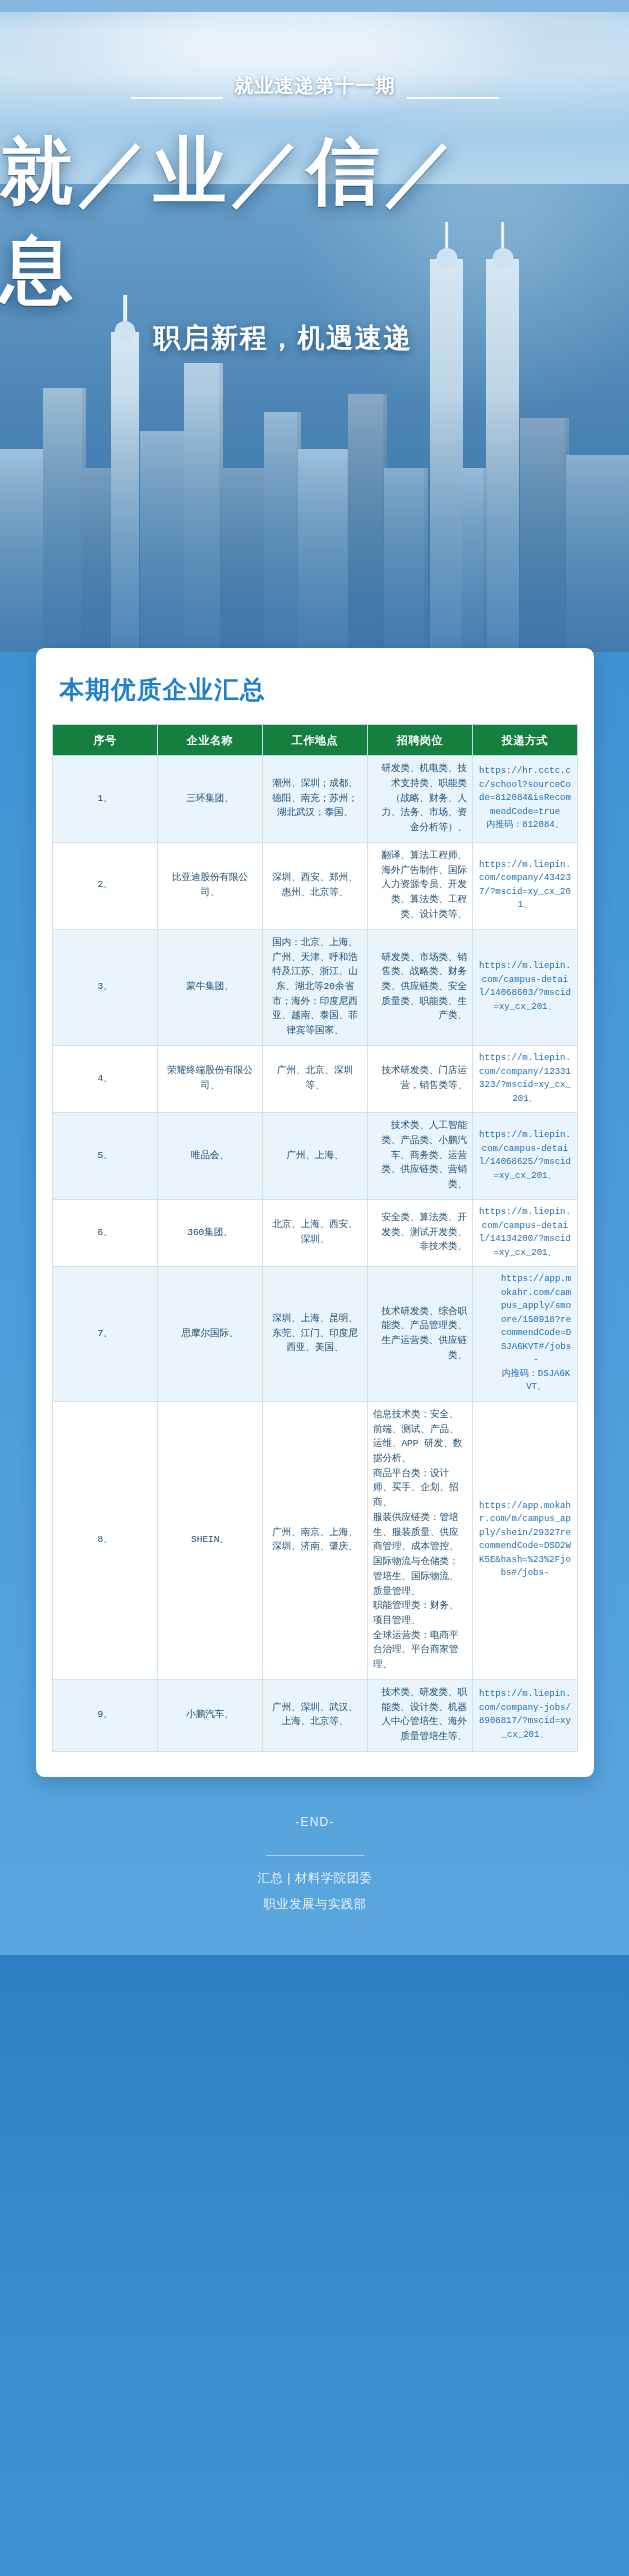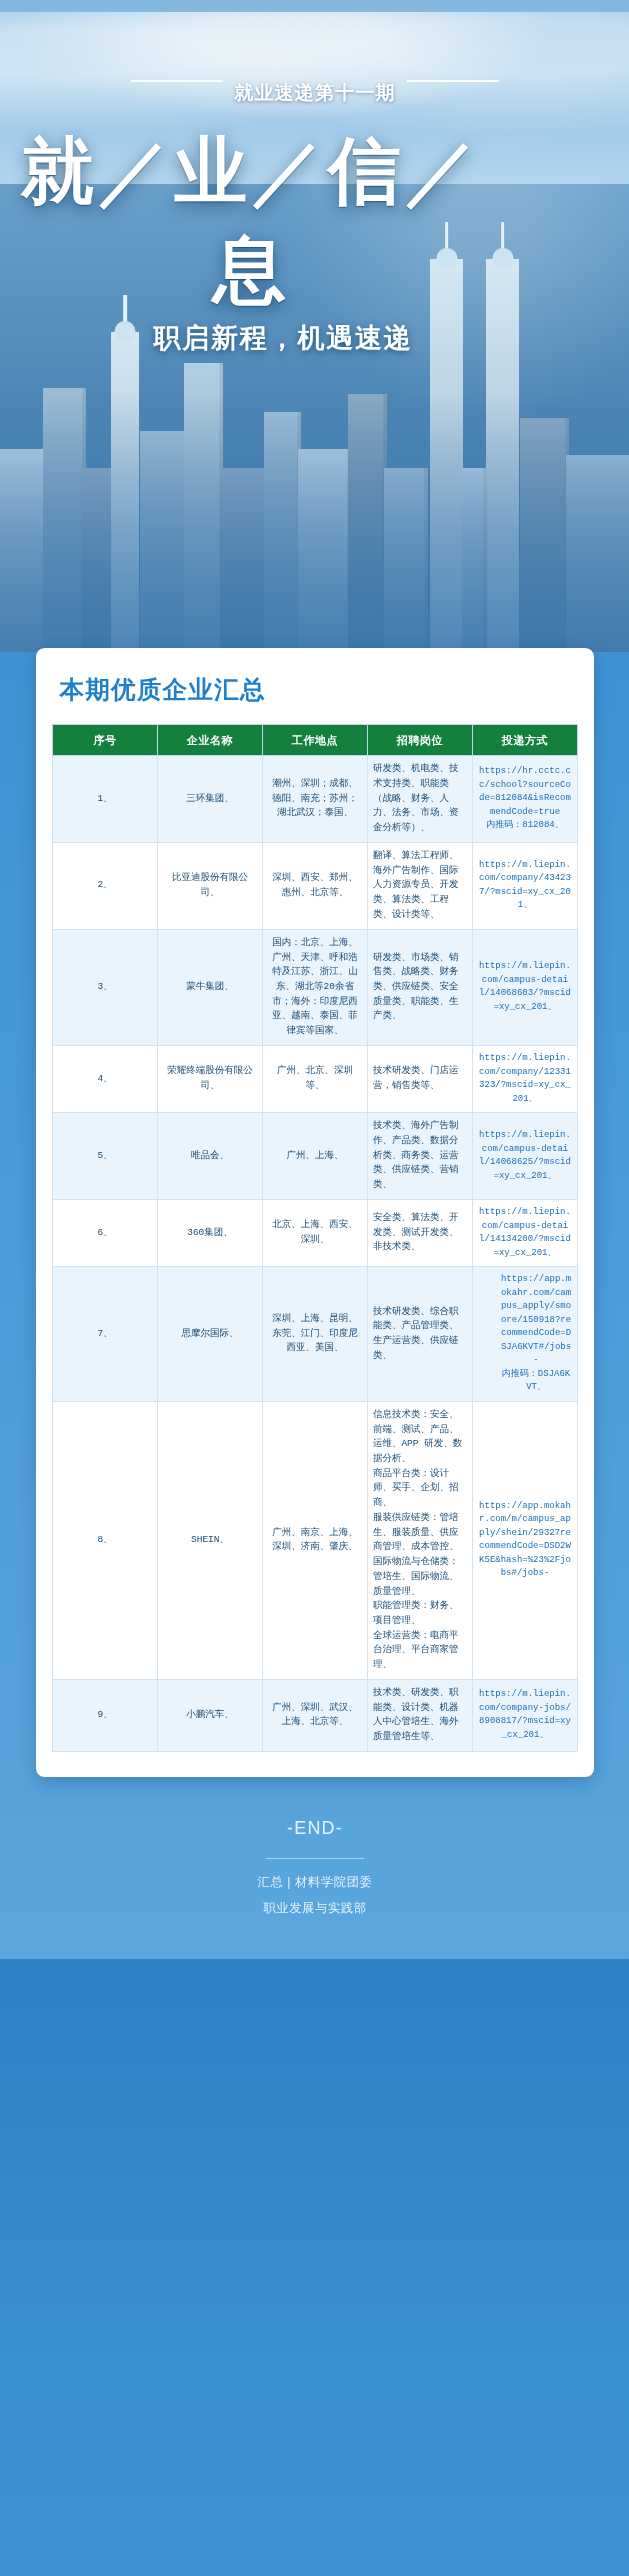--- a/index.html
+++ b/index.html
@@ -44,28 +44,28 @@
     width:3.7px;height:37px;background:#e7f1f7;}
   .tower:after{content:"";position:absolute;left:50%;top:-11px;transform:translateX(-50%);
     width:21px;height:21px;border-radius:50%;background:#cfe3ef;}
   .haze{position:absolute;left:0;bottom:0;width:630px;height:258px;
     background:linear-gradient(180deg, rgba(60,120,175,0) 0%, rgba(60,120,175,.45) 55%, rgba(60,120,175,.75) 100%);}
 
   .issue-bar{
     position:absolute; top:73px; left:0; width:630px; text-align:center; z-index:6;
   }
   .issue-bar .line{
-    display:inline-flex; align-items:flex-start; gap:11px;
+    display:inline-flex; align-items:flex-end; gap:11px;
     color:#ffffff; font-size:19px; font-weight:bold; letter-spacing:1.2px;
     text-shadow:0 1.2px 3.7px rgba(0,40,80,.45);
   }
   .issue-bar .dash{ display:inline-block; width:92px; height:1.8px; background:#ffffff; opacity:.95;}
 
   .hero-title{
-    position:absolute; top:123px; left:0; width:502px; text-align:center; z-index:6;
+    position:absolute; top:123px; left:0; width:502px; z-index:6;
     color:#ffffff; font-size:73px; font-weight:bold; letter-spacing:3.7px;
     text-shadow:0 3.7px 14.8px rgba(0,45,85,.55), 0 1.2px 1.2px rgba(0,40,80,.5);
   }
   .hero-sub{
     position:absolute; top:320px; left:0; width:566px; text-align:center; z-index:6;
     color:#ffffff; font-size:27px; font-weight:bold; letter-spacing:1.8px;
     text-shadow:0 1.8px 7.4px rgba(0,45,85,.6);
   }
 
   
@@ -97,30 +97,30 @@
     border:0.6px solid #cfe3f4; font-size:9.5px; line-height:1.55;
     padding:6.1px 4.9px; text-align:center; vertical-align:middle; color:#174a72;
     word-break:break-all;
   }
   tr.alt td{ background:#eaf4fc; }
   tr.plain td{ background:#ffffff; }
   td.link{ color:#1c6fb5; font-size:9px; line-height:1.5; }
   td.idx{ width:36px; }
   td.name{ width:73px; }
   td.loc{ width:74px; }
-  td.job{ width:141px; text-align:left; }
+  td.job{ width:141px; text-align:right; }
   td.apply{ width:154px; }
   td.jobleft{ text-align:left; }
 
   
   .footer{
     text-align:center; color:#eaf4ff; padding:33px 0 37px 0;
     font-size:12.3px; line-height:2.1; letter-spacing:0.6px;
   }
-  .footer .end{ font-size:18px; margin-bottom:11px; letter-spacing:1.2px; }
+  .footer .end{ font-size:12px; margin-bottom:20px; letter-spacing:1.2px; }
   .divider{ width:98px; height:0.6px; background:rgba(255,255,255,.5); margin:8.6px auto 11px auto;}
 </style>
 </head>
 <body>
 
 <div class="page">
 
   <div class="hero">
     <div class="hero-photo">
       <div class="sky"></div>
@@ -203,21 +203,21 @@
           <td class="name">荣耀终端股份有限公司、</td>
           <td class="loc">广州、北京、深圳等、</td>
           <td class="job">技术研发类、门店运营，销售类等、</td>
           <td class="apply link" style="white-space:pre-line;">https://m.liepin.com/company/12331323/?mscid=xy_cx_201、</td>
         </tr>
 
         <tr class="alt">
           <td class="idx">5、</td>
           <td class="name">唯品会、</td>
           <td class="loc">广州、上海、</td>
-          <td class="job">技术类、海外广告制作、产品类、数据分析类、商务类、运营类、供应链类、营销类、</td>
+          <td class="job">技术类、人工智能类、产品类、小鹏汽车、商务类、运营类、供应链类、营销类、</td>
           <td class="apply link" style="white-space:pre-line;">https://m.liepin.com/campus-detail/14068625/?mscid=xy_cx_201、</td>
         </tr>
 
         <tr class="plain">
           <td class="idx">6、</td>
           <td class="name">360集团、</td>
           <td class="loc">北京、上海、西安、深圳、</td>
           <td class="job">安全类、算法类、开发类、测试开发类、非技术类、</td>
           <td class="apply link" style="white-space:pre-line;">https://m.liepin.com/campus-detail/14134200/?mscid=xy_cx_201、</td>
         </tr>

